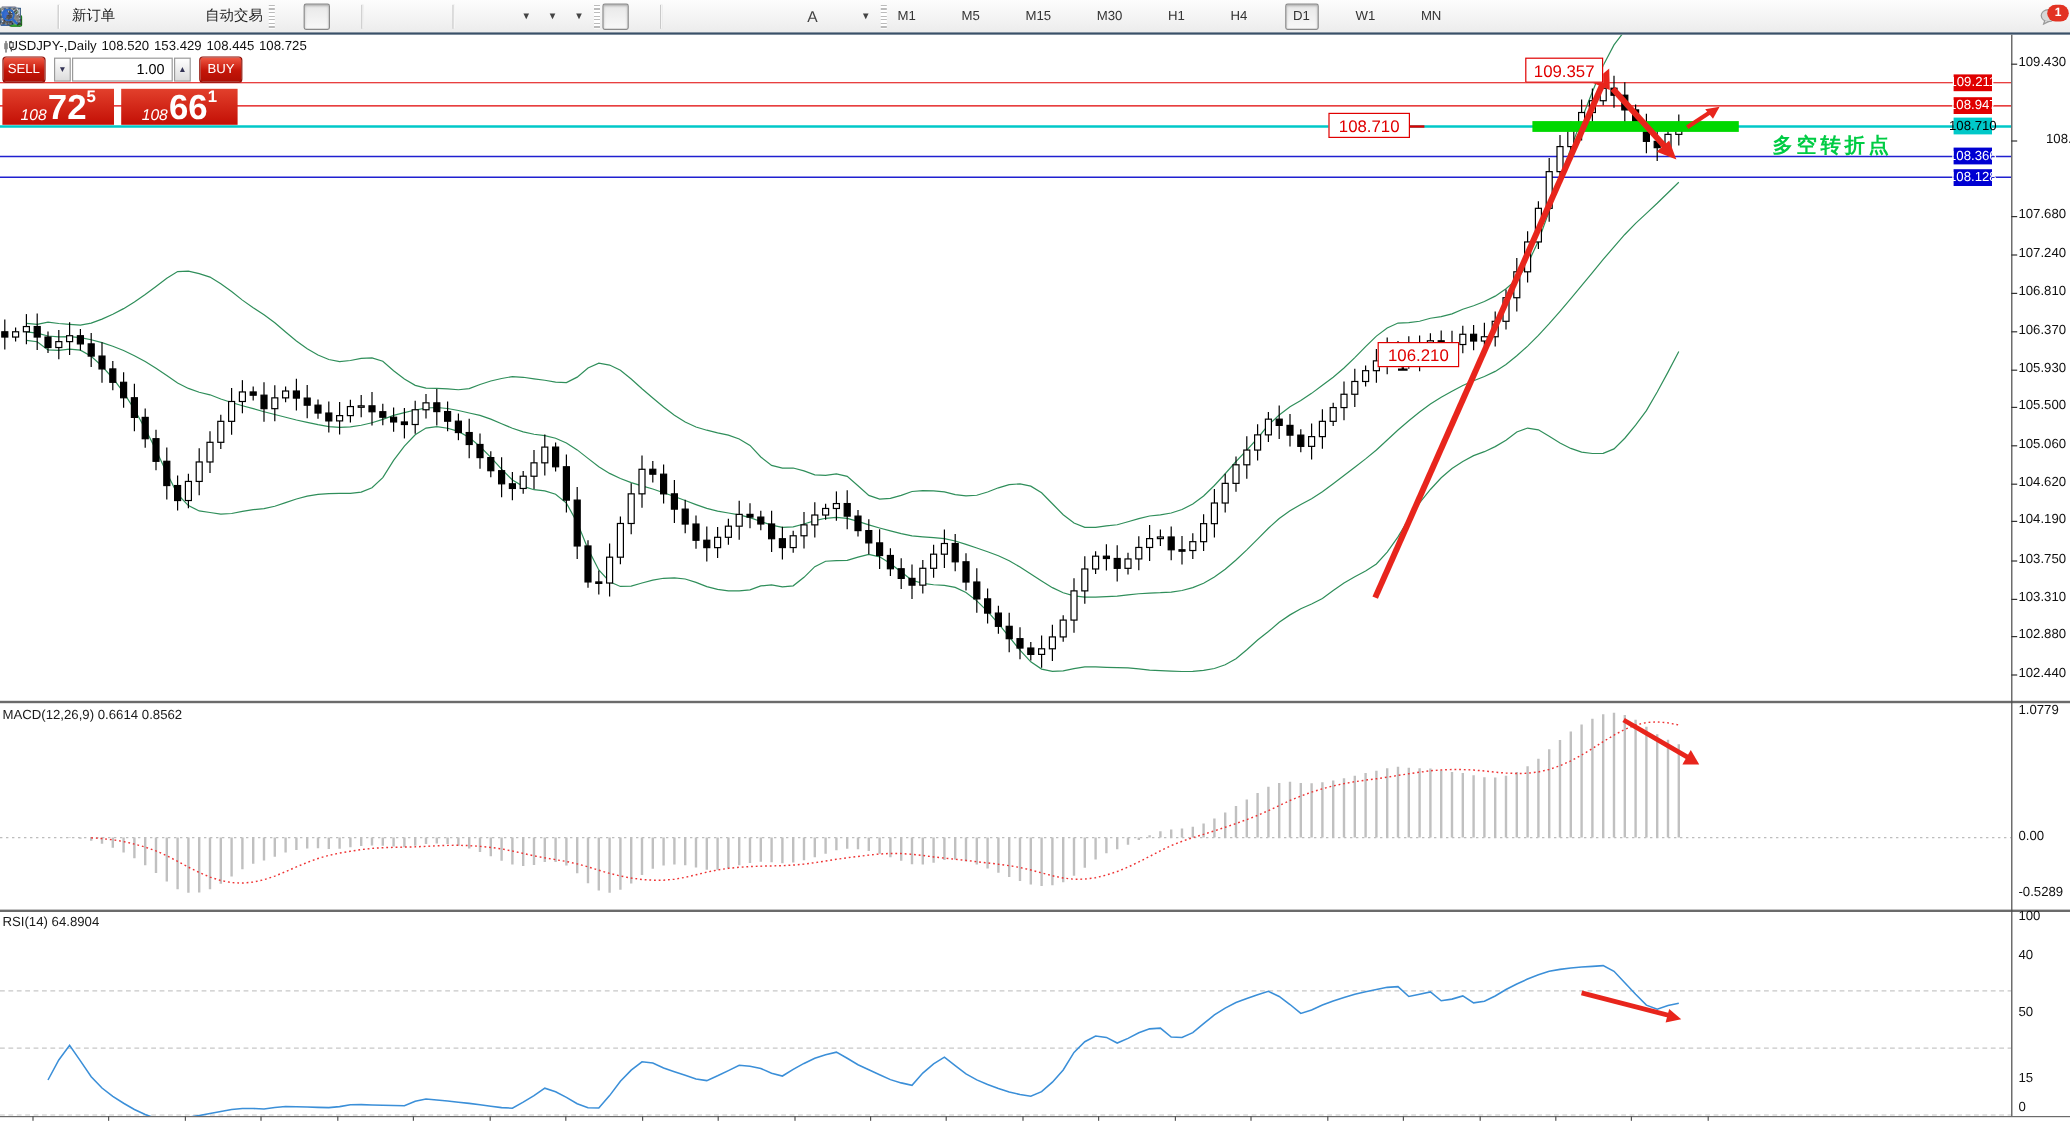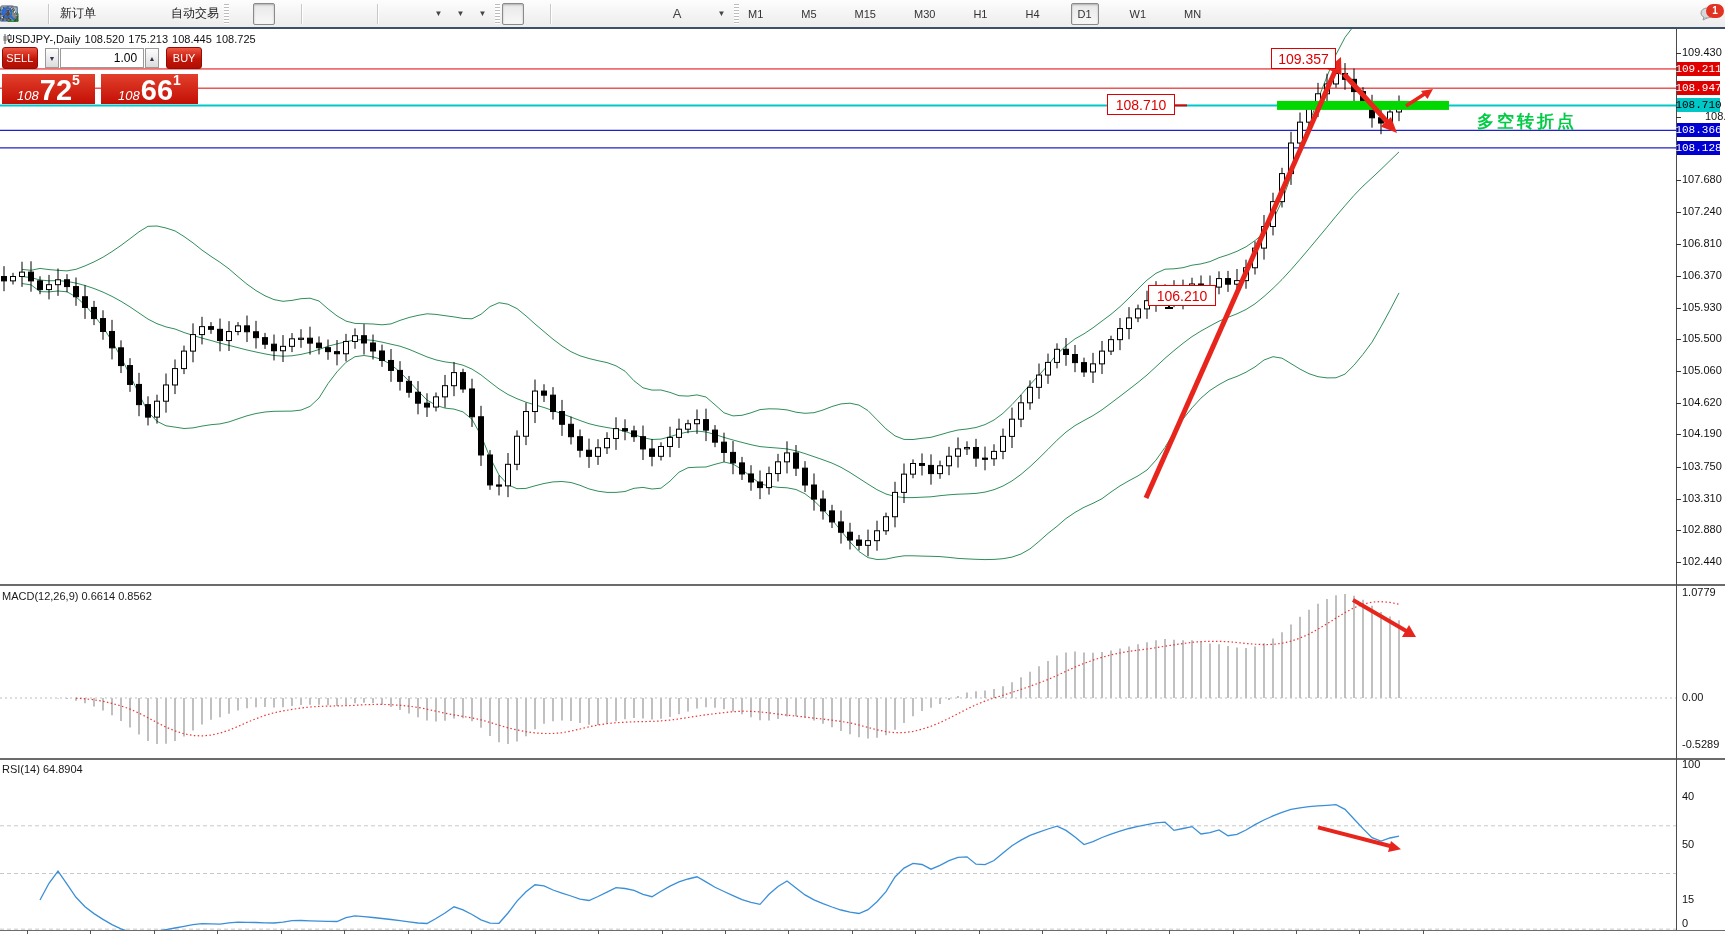--- a/index.html
+++ b/index.html
@@ -22,22 +22,22 @@
     font-size:10px;font-weight:bold;display:flex;align-items:center;justify-content:center;padding:0 2px;}
   
   #chart-region{position:absolute;left:0;top:29px;width:1725px;height:922px;background:#fff;}
   #symbol-bar{position:absolute;left:3px;top:4px;font-size:11px;color:#111;display:flex;align-items:center;z-index:30;}
   #symbol-bar .t{margin-left:4px;}
   svg{position:absolute;left:0;}
   .pane-border{position:absolute;left:0;width:1725px;background:#6b6b6b;}
   #scale-divider{position:absolute;left:1676px;top:0;width:1px;height:901px;background:#4a4a4a;}
   .tick-label{position:absolute;left:1682px;font-size:11px;color:#111;white-space:nowrap;}
   .tick-dash{position:absolute;left:1676px;width:5px;height:1px;background:#333;}
-  .price-badge{position:absolute;left:1677px;width:43px;height:14px;font-size:11px;
-    display:flex;align-items:center;justify-content:center;color:#fff;font-family:Liberation Mono, monospace;}
+  .price-badge{position:absolute;left:1628px;width:32px;height:14px;font-size:11px;
+    display:flex;align-items:center;justify-content:center;color:#fff;}
   .ind-label{position:absolute;left:2px;font-size:11px;color:#1a1a1a;z-index:5;}
   .date-tick{position:absolute;top:901px;width:1px;height:4px;background:#555;}
   
   .ann-box{position:absolute;border:1px solid #e00000;color:#e00000;background:#fff;
     display:flex;align-items:center;justify-content:center;font-size:14px;z-index:20;}
   #cn-note{position:absolute;color:#00cc44;font-size:17px;font-weight:bold;letter-spacing:3px;z-index:20;}
   
   #trade-widget{position:absolute;left:2px;top:19px;width:200px;z-index:40;}
   #tw-row1{display:flex;align-items:center;height:20px;}
   .tw-btn{width:37px;height:20px;border:1px solid #8f0f06;border-radius:3px;color:#fff;font-size:11px;
@@ -309,21 +309,21 @@
       <span class="icon">
         <svg width="9" height="10" viewBox="0 0 9 10">
             <line x1="2" y1="0" x2="2" y2="10" stroke="#555"></line>
             <rect x="0.5" y="2" width="3" height="5" fill="#888"></rect>
             <line x1="6.5" y1="0" x2="6.5" y2="9" stroke="#555"></line>
             <rect x="5" y="1.5" width="3" height="4" fill="#fff" stroke="#555"></rect>
           </svg>
       </span>
       <span class="t">USDJPY-,Daily</span>
       <span class="t">108.520</span>
-      <span class="t">175.213</span>
+      <span class="t">153.429</span>
       <span class="t">108.445</span>
       <span class="t">108.725</span>
     </div>
 
     <div id="trade-widget">
       <div id="tw-row1">
         <div class="tw-btn">SELL</div>
         <div style="width:7px;"></div>
         <div class="tw-spin">▼</div>
         <div id="tw-vol">1.00</div>

